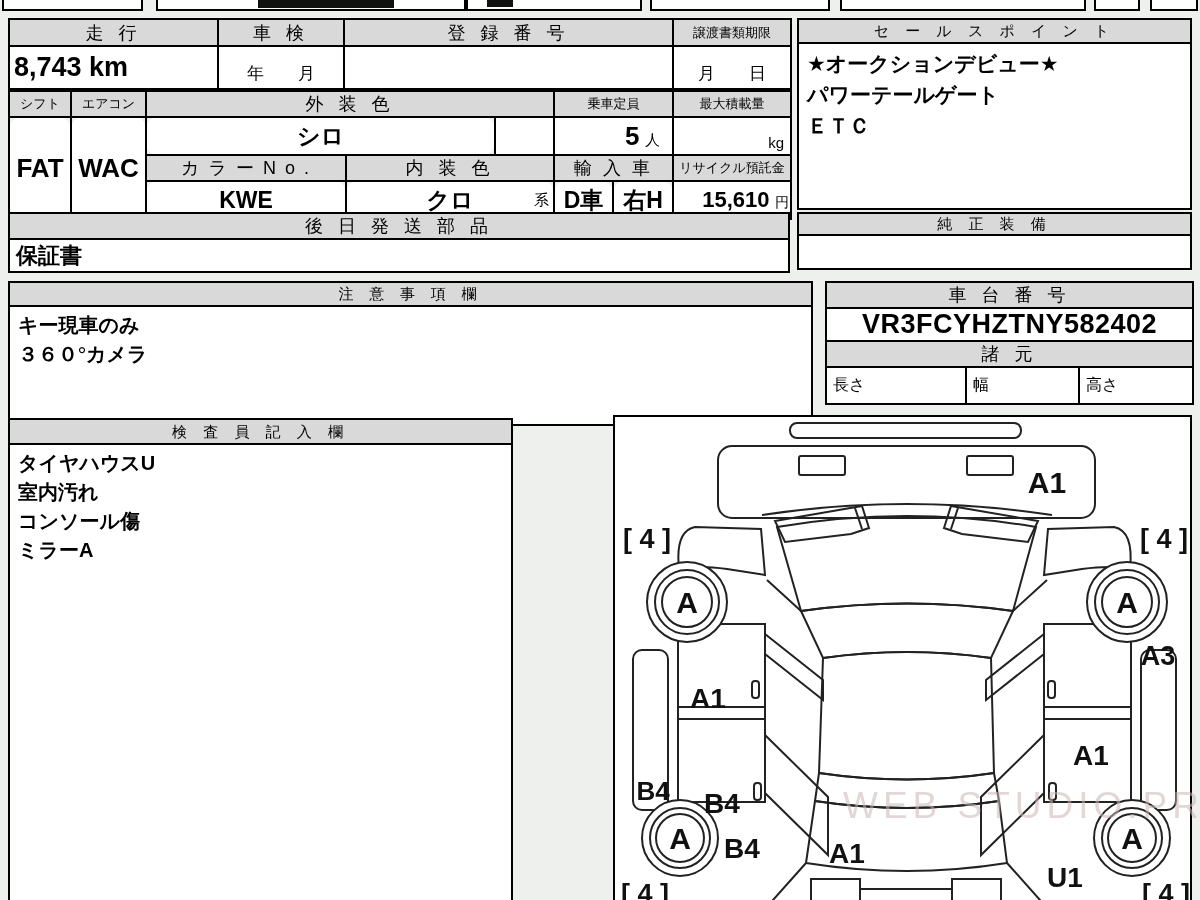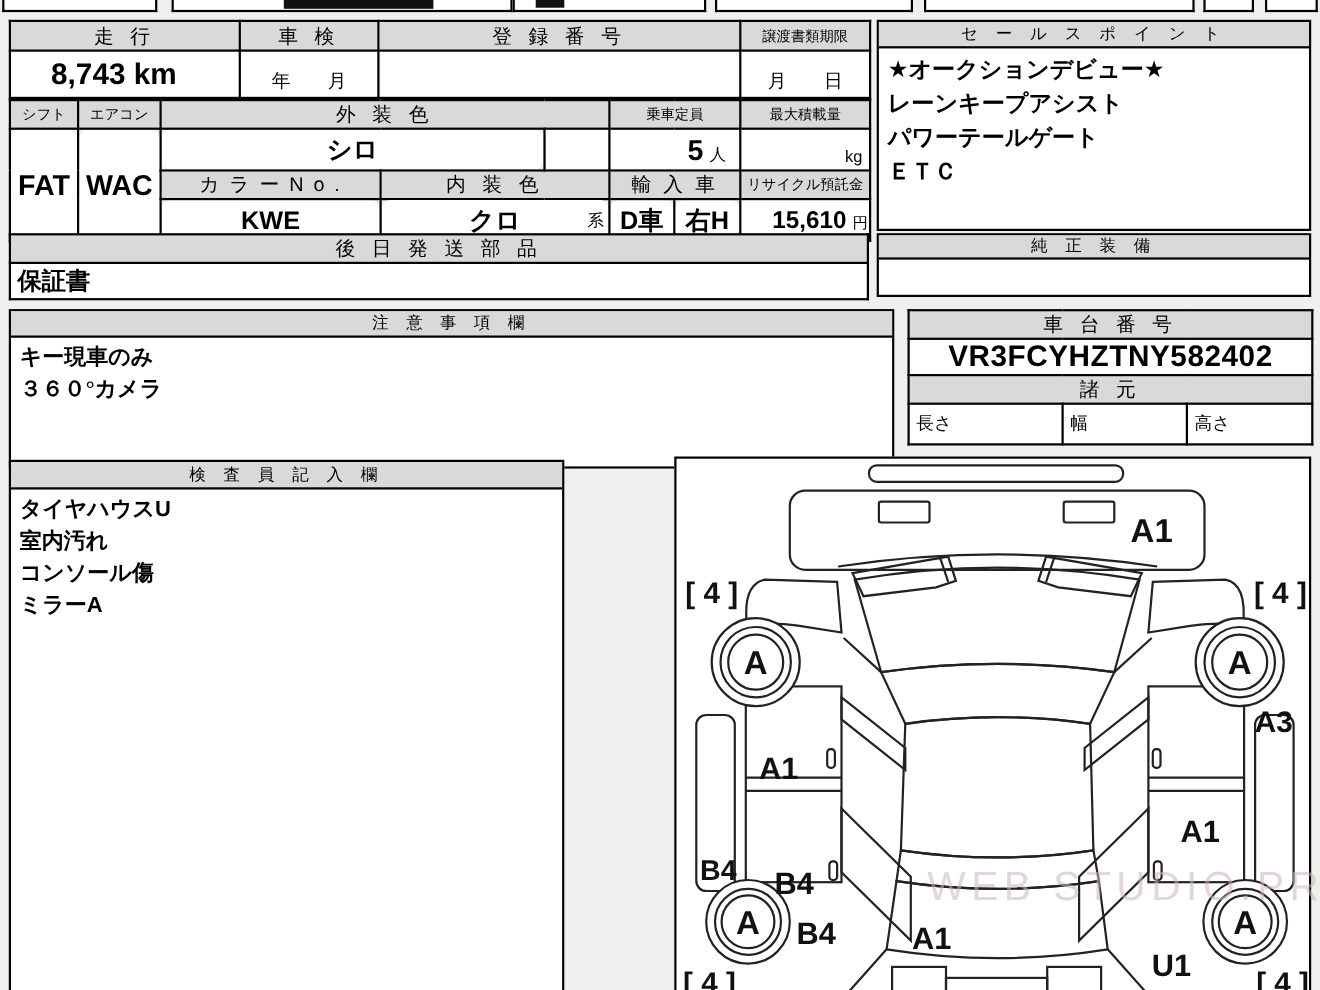--- a/index.html
+++ b/index.html
@@ -12,21 +12,21 @@
              border:2px solid #000; border-top:none; }
   .frag { position:absolute; top:0; background:#111; }
 
   
   table { border-collapse:collapse; table-layout:fixed; position:absolute; }
   td { border:2px solid #000; background:#fff; padding:0 4px; overflow:hidden;
        font-size:20px; color:#000; vertical-align:middle; text-align:center; }
   td.h  { background:#d9d9d9; font-weight:normal; font-size:18px; letter-spacing:5px; }
   td.hs { background:#d9d9d9; font-weight:normal; font-size:13px; letter-spacing:0; }
   td.vb { font-weight:bold; font-size:23px;border-radius:12px; }
-  td.num { font-weight:bold; font-size:27px; text-align:center; padding-right:24px; }
+  td.num { font-weight:bold; font-size:27px; text-align:left; padding-right:24px; }
   td.bot { vertical-align:bottom; font-size:17px; padding-bottom:3px; }
   td.botr { vertical-align:bottom; font-size:15px; text-align:right; padding-right:6px; padding-bottom:3px; }
   .unit { font-size:15px; font-weight:normal; }
   .rel { position:relative; }
   .suffix { position:absolute; right:4px; bottom:8px; font-size:15px; font-weight:normal; }
 
   
   .box { position:absolute; background:#fff; border:2px solid #000; }
   .boxhdr { background:#d9d9d9; border-bottom:2px solid #000; text-align:center;
             font-size:15px; letter-spacing:6px; line-height:22px; height:24px; }
@@ -137,21 +137,20 @@
     <tr style="height:33px;">
           <td style="text-align:left; font-weight:bold; font-size:22px; padding-left:6px;">保証書</td>
         </tr>
   </tbody>
     </table>
 
   <div class="box" style="left:797px; top:18px; width:395px; height:192px;">
     <div class="boxhdr">セ ー ル ス ポ イ ン ト</div>
     <div class="boxbody" style="font-size:21px; line-height:31px;">
       <div>★オークションデビュー★</div>
-      <div>レーンキープアシスト</div>
       <div>パワーテールゲート</div>
       <div>ＥＴＣ</div>
     </div>
   </div>
 
   <div class="box" style="left:797px; top:212px; width:395px; height:58px;">
     <div class="boxhdr" style="height:22px; line-height:20px;">純 正 装 備</div>
   </div>
 
   <div class="box" style="left:8px; top:281px; width:805px; height:145px;font-family:Liberation Serif, serif;">

